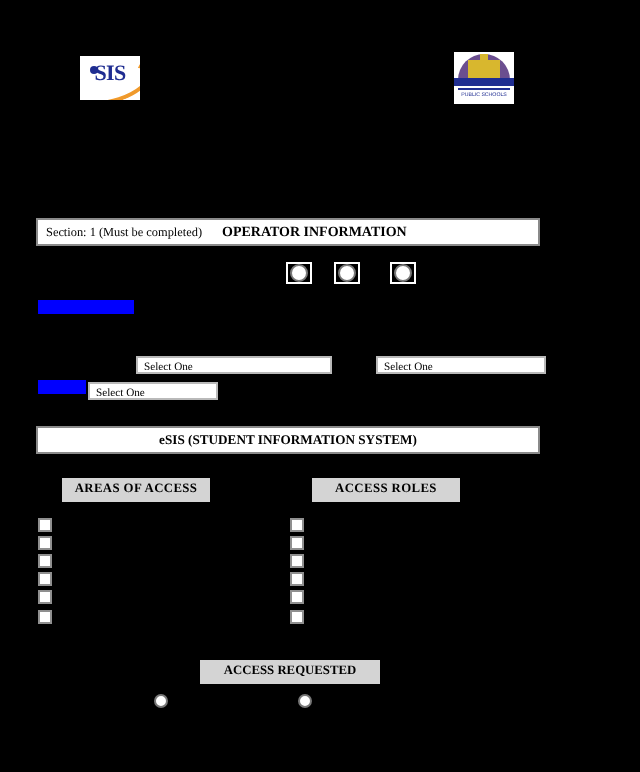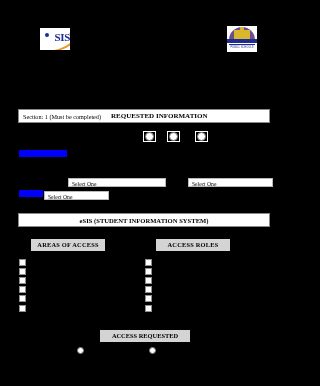--- a/index.html
+++ b/index.html
@@ -36,21 +36,21 @@
     border-radius: 50%;
     border-left-color: transparent;
     border-top-color: transparent;
     transform: rotate(-18deg);
   }
   .logo-esis .sis {
     position: absolute;
     left: 0;
     top: 3px;
     width: 30px;
-    text-align: right;
+    text-align: center;
     font-family: "Liberation Serif", serif;
     font-weight: bold;
     font-size: 11px;
     color: #1f2d91;
     letter-spacing: -0.3px;
   }
   .logo-esis .dot {
     position: absolute;
     left: 5px;
     top: 5px;
@@ -289,21 +289,21 @@
 <div class="logo-seal">
   <div class="dome"></div>
   <div class="bldg-top"></div>
   <div class="bldg"></div>
   <div class="band"></div>
   <div class="txt">PUBLIC SCHOOLS</div>
 </div>
 
 <div class="section-bar">
   <div class="sec-left">Section: 1 (Must be completed)</div>
-  <div class="sec-title">REQUESTED INFORMATION</div>
+  <div class="sec-title">OPERATOR INFORMATION</div>
 </div>
 
 <div class="radio-row">
   <div class="radio-box" style="left:143px; top:0px;">
     <div class="radio" style="left:1px; top:0px;"></div>
   </div>
   <div class="radio-box" style="left:167px; top:0px;">
     <div class="radio" style="left:1px; top:0px;"></div>
   </div>
   <div class="radio-box" style="left:195px; top:0px;">

